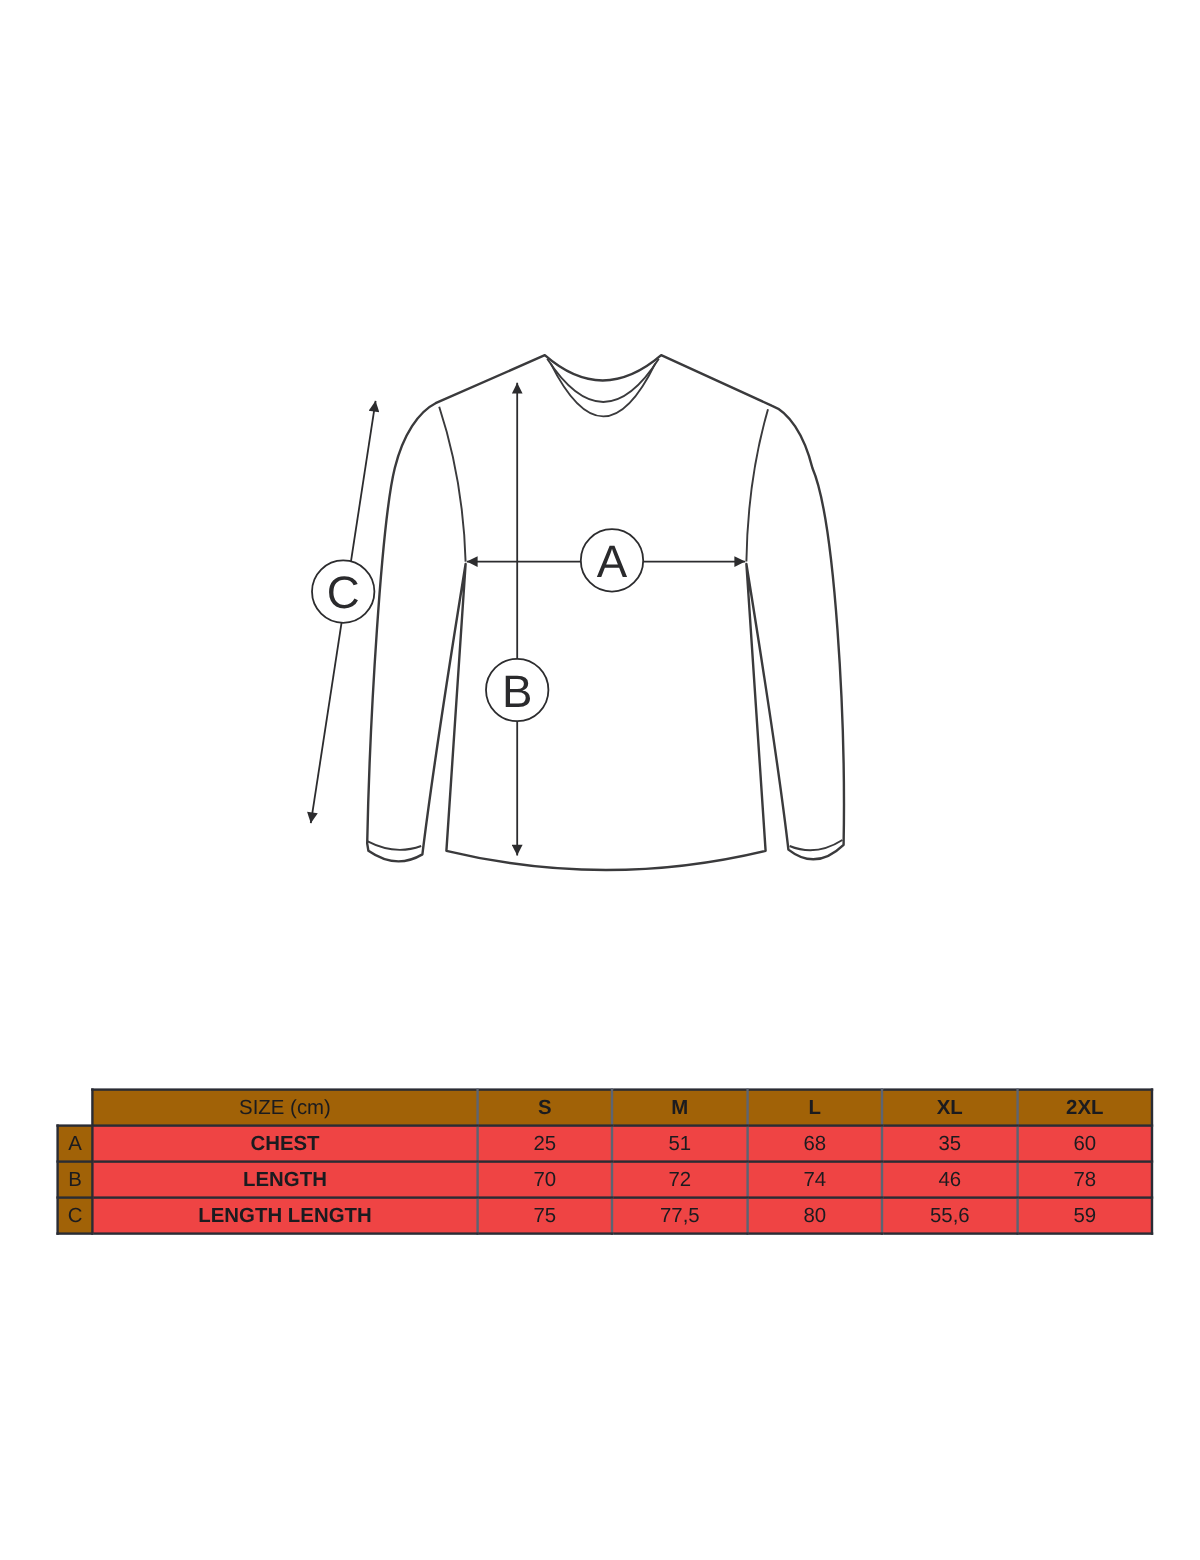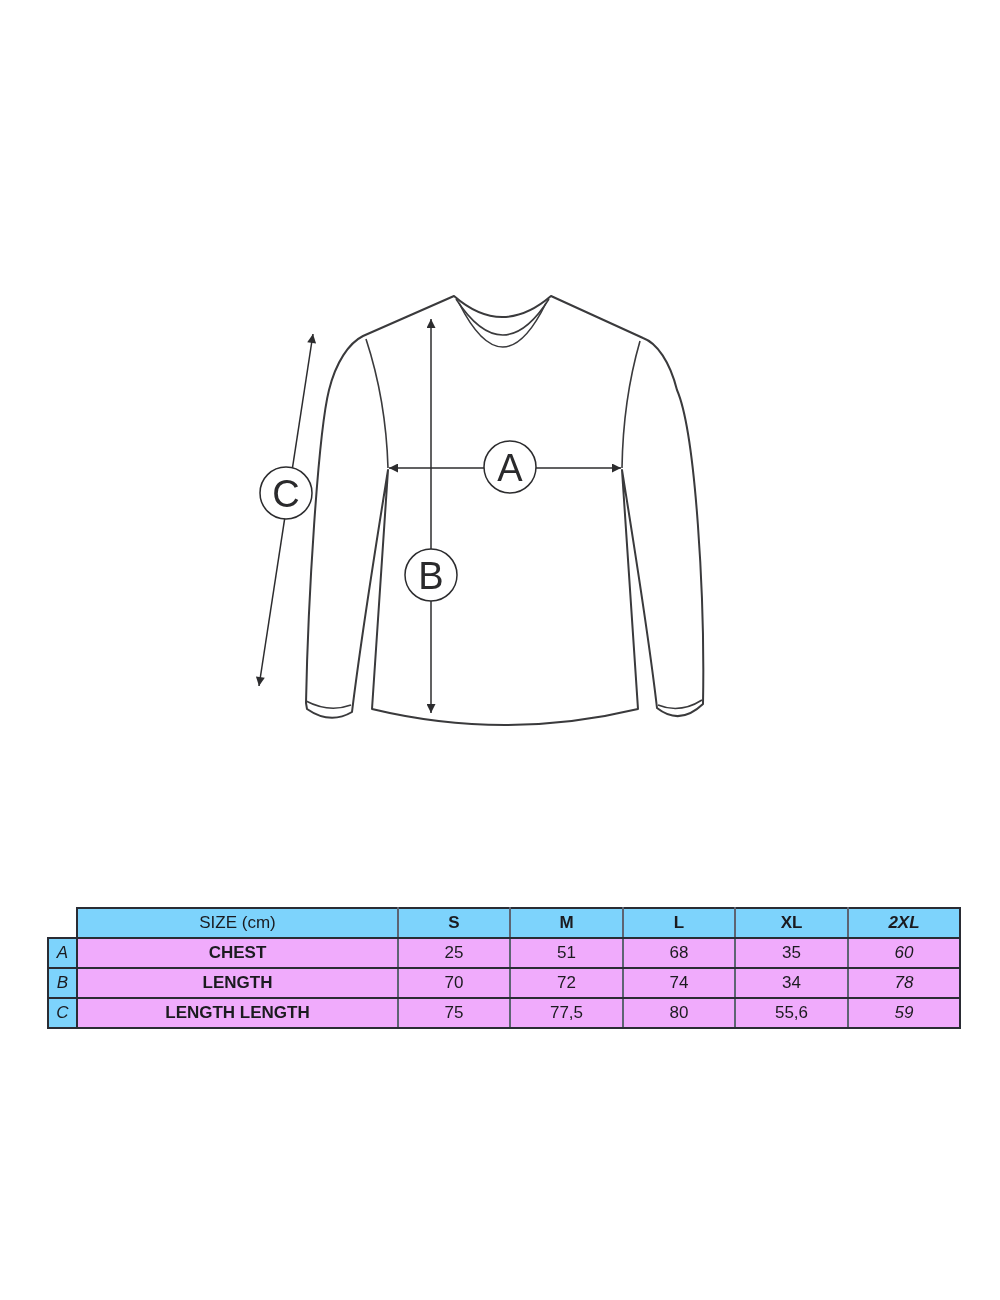--- a/index.html
+++ b/index.html
@@ -33,34 +33,34 @@
     color: #1b1b1f;
   }
   .size-table td {
     border: 2px solid #2a2c34;
     border-left-color: #5d6472;
     border-right-color: #5d6472;
     height: 28px;
     text-align: center;
     vertical-align: middle;
     padding: 0;
-    background: #7dd3fc;
+    background: #a16207;
   }
   .size-table td.fill {
-    background: #f0abfc;
+    background: #ef4444;
   }
   .size-table td.bold {
     font-weight: bold;
   }
   .size-table td.spacer {
     border: none;
     background: transparent;
   }
   .size-table td.frame-left  { border-left-color: #2a2c34; }
-  .size-table td.frame-right { border-right-color: #2a2c34; font-style: italic; }
+  .size-table td.frame-right { border-right-color: #2a2c34; }
   svg text.measure-letter {
     font-family: "Liberation Sans", sans-serif;
     font-size: 38px;
     fill: #2a2a2c;
     text-anchor: middle;
   }
 </style>
 </head>
 <body>
 
@@ -141,21 +141,21 @@
       <td class="fill">68</td>
       <td class="fill">35</td>
       <td class="fill frame-right">60</td>
     </tr>
     <tr>
       <td class="frame-left frame-right">B</td>
       <td class="fill bold frame-left">LENGTH</td>
       <td class="fill">70</td>
       <td class="fill">72</td>
       <td class="fill">74</td>
-      <td class="fill">34</td>
+      <td class="fill">46</td>
       <td class="fill frame-right">78</td>
     </tr>
     <tr>
       <td class="frame-left frame-right">C</td>
       <td class="fill bold frame-left">LENGTH LENGTH</td>
       <td class="fill">75</td>
       <td class="fill">77,5</td>
       <td class="fill">80</td>
       <td class="fill">55,6</td>
       <td class="fill frame-right">59</td>

